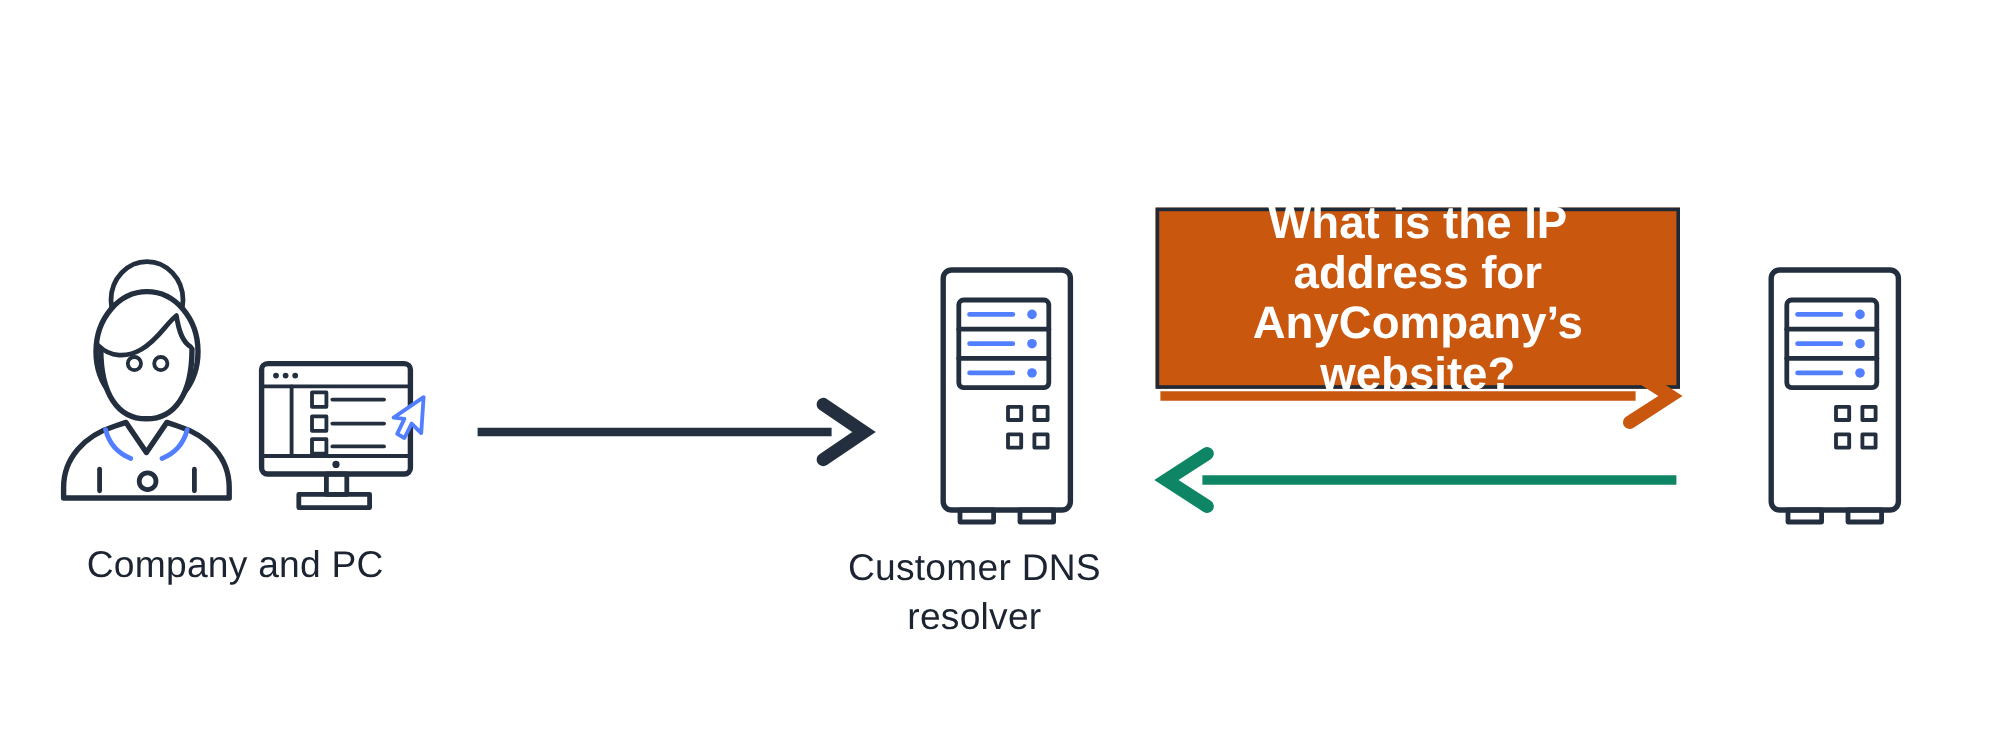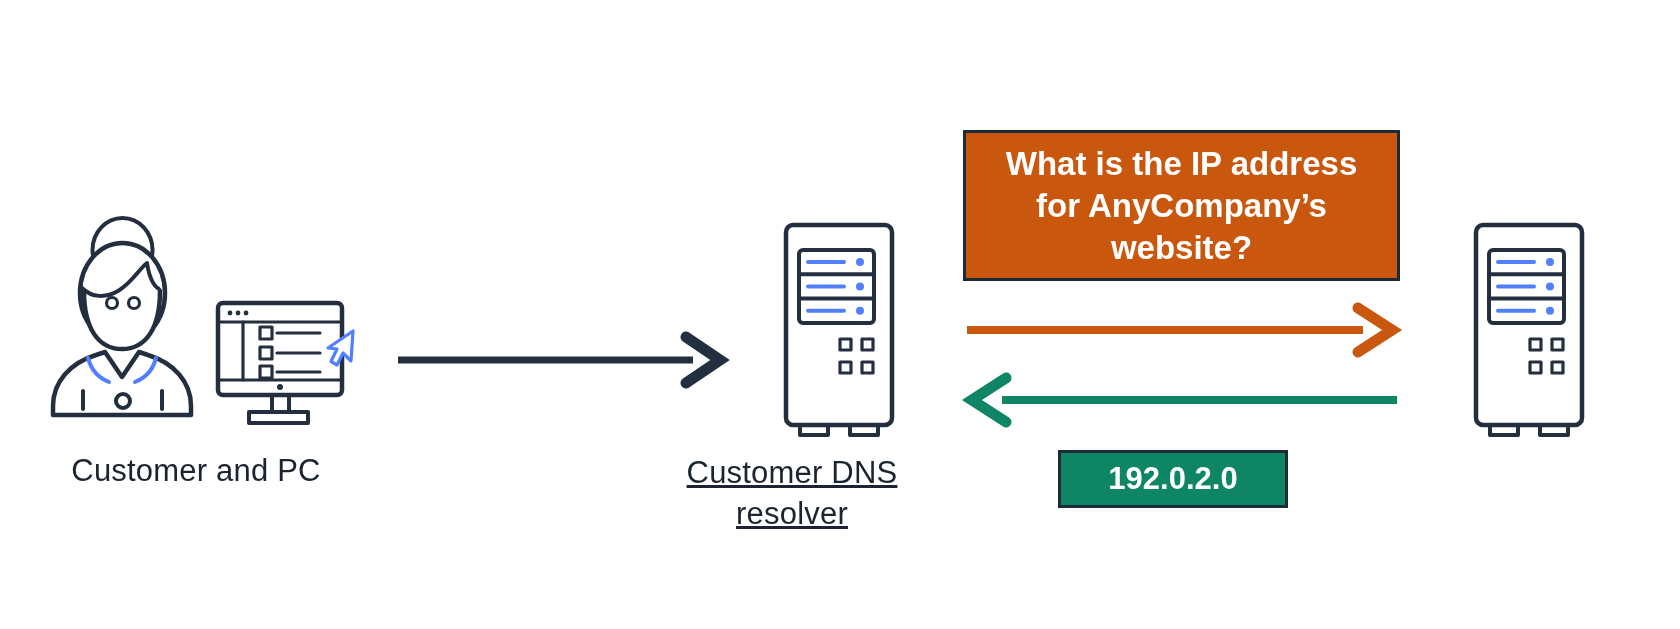--- a/index.html
+++ b/index.html
@@ -20,21 +20,21 @@
   
   .node-label{
     color:var(--label_text); font-size:31px; line-height:41px;
     text-align:center; letter-spacing:0.2px;
   }
   
   .msg-box{
     display:flex; align-items:center; justify-content:center; text-align:center;
     border:3px solid var(--box_border); color:var(--box_text); font-weight:bold;
   }
-  .msg-query{background:var(--orange); font-size:33px; line-height:42px; padding:0 36px;}
+  .msg-query{background:var(--orange); font-size:38px; line-height:42px; padding:0 36px;margin-top:43px;}
   .msg-response{background:var(--green); font-size:31px;}
   .arrow{color:var(--navy);}
   .arrow.orange{color:var(--orange);}
   .arrow.green{color:var(--green);}
 </style>
 </head>
 <body>
 
 <div class="canvas">
 
@@ -77,21 +77,21 @@
       <line class="st thin" x1="231" y1="147" x2="274" y2="147"></line>
       <rect class="st thin" x="214" y="160" width="12" height="12"></rect>
       <line class="st thin" x1="231" y1="166" x2="274" y2="166"></line>
     </g>
     <rect class="st" x="226" y="189" width="17" height="17"></rect>
     <rect class="st" x="203" y="206" width="59" height="11"></rect>
 
     <path d="M307,125 L305,155 L297,147 L291,159 L285,155.5 L291,143 L282,142 Z" fill="#ffffff" stroke="var(--accent_blue)" stroke-width="3.2" stroke-linejoin="round"></path>
   </svg>
 
-  <div class="abs node-label" style="left:36px; top:450px; width:320px;">Customer and PC</div>
+  <div class="abs node-label" style="left:36px; top:450px; width:320px;">Company and PC</div>
 
   <svg class="abs arrow" style="left:390px; top:325px;" width="340" height="70" viewBox="0 0 340 70">
     <line x1="8" y1="35" x2="303" y2="35" stroke="currentColor" stroke-width="7"></line>
     <polyline points="296,12 330,35 296,58" fill="none" stroke="currentColor" stroke-width="11" stroke-linecap="round" stroke-linejoin="miter"></polyline>
   </svg>
 
   <svg class="abs icon" style="left:783px; top:222px;" width="112" height="218" viewBox="0 0 112 218">
     <rect class="stw" x="3" y="3" width="106" height="200" rx="7"></rect>
     <rect class="st" x="17" y="203" width="28" height="10"></rect>
     <rect class="st" x="67" y="203" width="28" height="10"></rect>
@@ -107,39 +107,36 @@
         <circle class="dot" cx="77" cy="88.8" r="4"></circle>
     </g>
     <g>
       <rect class="st thin" x="57" y="117" width="11" height="11"></rect>
       <rect class="st thin" x="79" y="117" width="11" height="11"></rect>
       <rect class="st thin" x="57" y="140" width="11" height="11"></rect>
       <rect class="st thin" x="79" y="140" width="11" height="11"></rect>
     </g>
   </svg>
 
-  <div class="abs node-label" style="left:672px; top:452px; width:240px;text-decoration:underline;">Customer DNS resolver</div>
+  <div class="abs node-label" style="left:692px; top:452px; width:240px;">Customer DNS resolver</div>
 
   <div class="abs msg-box msg-query" style="left:963px; top:130px; width:437px; height:151px;">
     <span>What is the IP address for AnyCompany’s website?</span>
   </div>
 
   <svg class="abs arrow orange" style="left:960px; top:300px;" width="445" height="60" viewBox="0 0 445 60">
     <line x1="7" y1="30" x2="403" y2="30" stroke="currentColor" stroke-width="8"></line>
     <polyline points="398,8 432,30 398,52" fill="none" stroke="currentColor" stroke-width="11" stroke-linecap="round" stroke-linejoin="miter"></polyline>
   </svg>
 
   <svg class="abs arrow green" style="left:960px; top:370px;" width="445" height="60" viewBox="0 0 445 60">
     <line x1="437" y1="30" x2="42" y2="30" stroke="currentColor" stroke-width="8"></line>
     <polyline points="46,8 12,30 46,52" fill="none" stroke="currentColor" stroke-width="11" stroke-linecap="round" stroke-linejoin="miter"></polyline>
   </svg>
 
-  <div class="abs msg-box msg-response" style="left:1058px; top:450px; width:230px; height:58px;">
-    <span>192.0.2.0</span>
-  </div>
 
   <svg class="abs icon" style="left:1473px; top:222px;" width="112" height="218" viewBox="0 0 112 218">
     <rect class="stw" x="3" y="3" width="106" height="200" rx="7"></rect>
     <rect class="st" x="17" y="203" width="28" height="10"></rect>
     <rect class="st" x="67" y="203" width="28" height="10"></rect>
     <rect class="st" x="16" y="28" width="75" height="73" rx="4"></rect>
     <line class="st" x1="16" y1="52.3" x2="91" y2="52.3"></line>
     <line class="st" x1="16" y1="76.6" x2="91" y2="76.6"></line>
     <g class="accent">
       <line class="st" x1="25" y1="40" x2="61" y2="40"></line>

